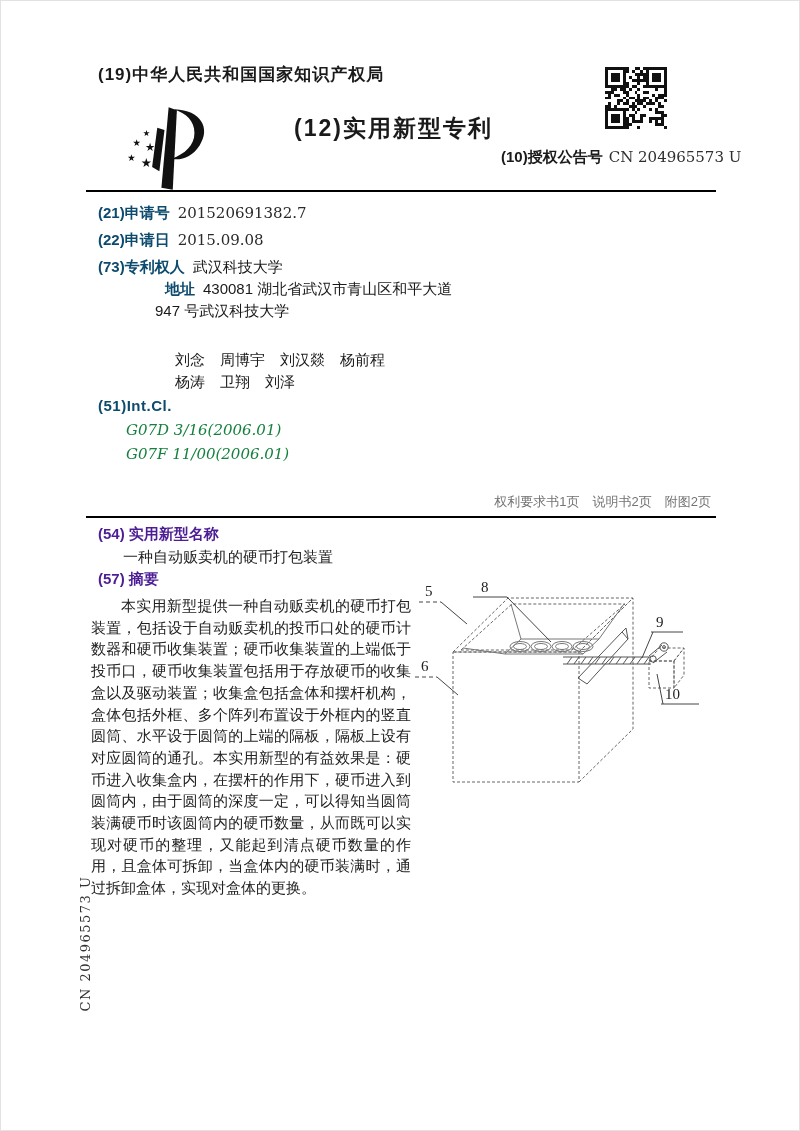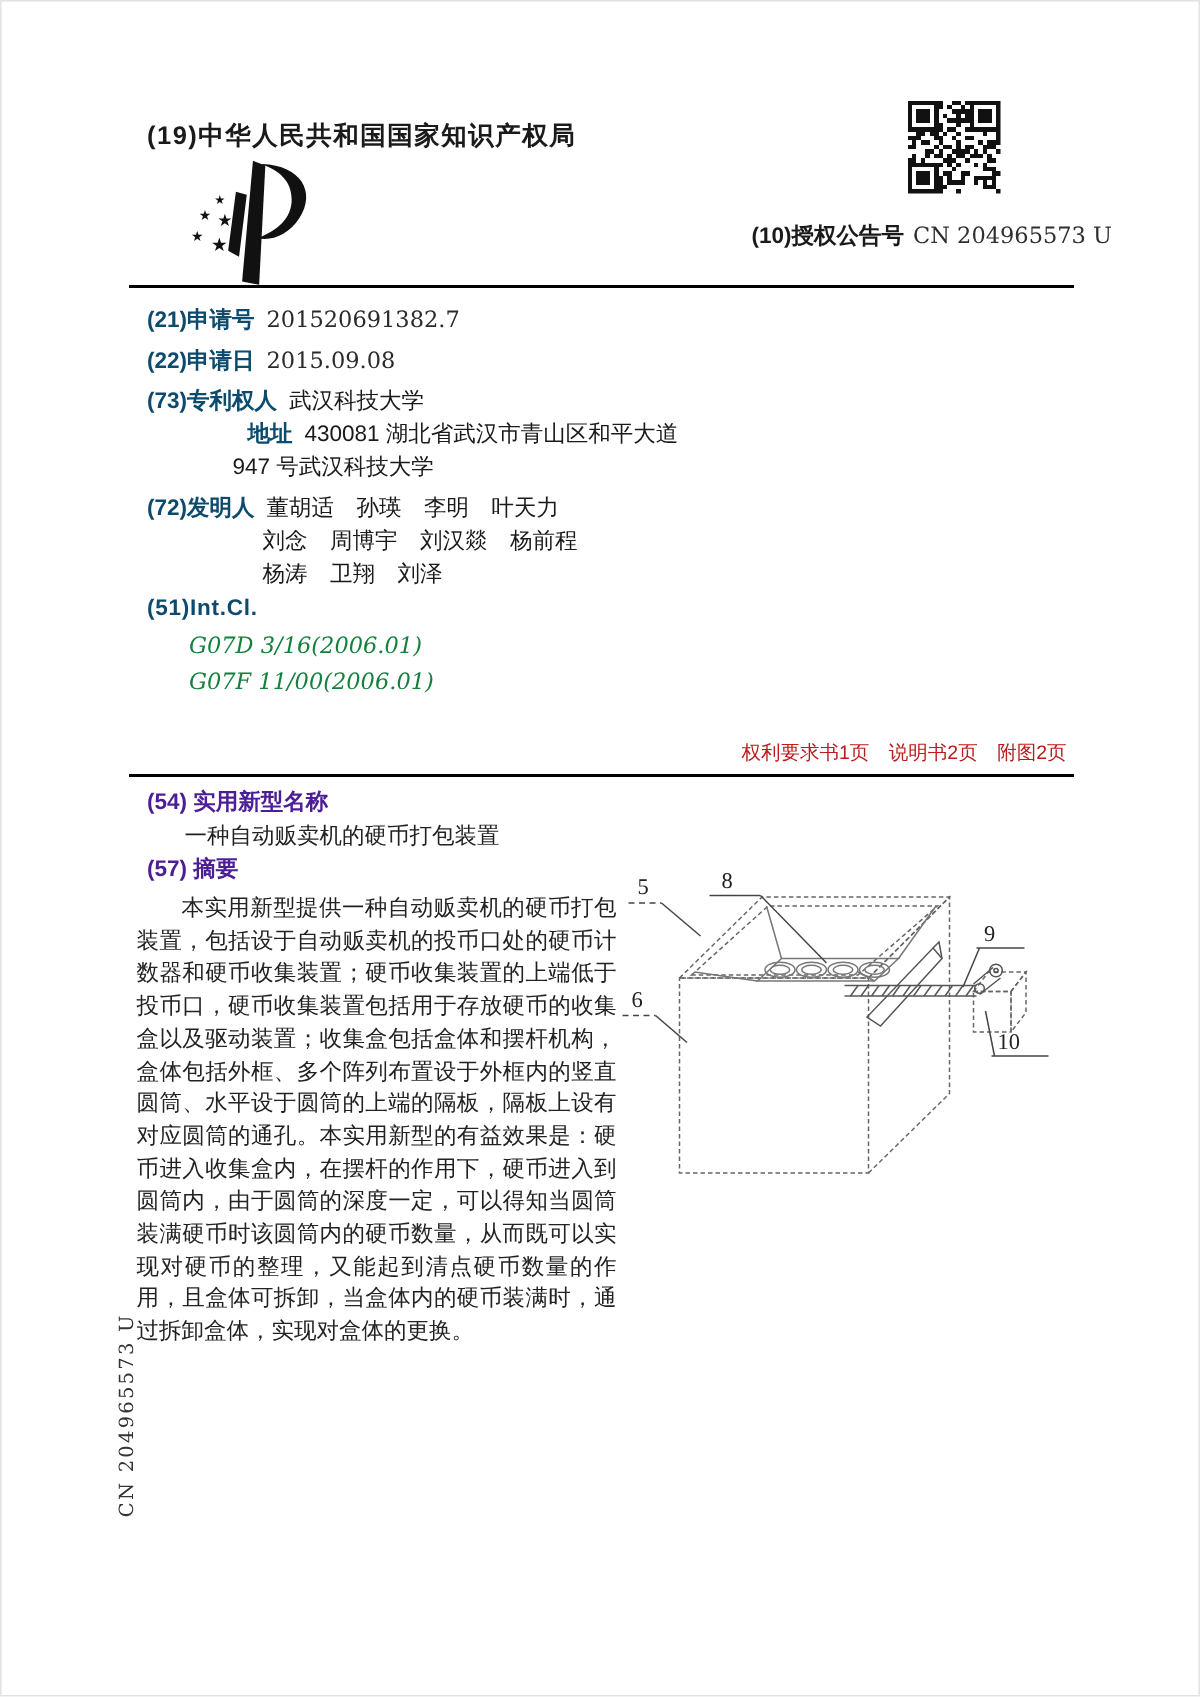--- a/index.html
+++ b/index.html
@@ -7,26 +7,26 @@
     position:relative;width:800px;height:1131px;background:#ffffff;
     font-family:"Liberation Sans",sans-serif;color:#1a1a1a;
     border:1px solid #e2e2e2;box-sizing:border-box;overflow:hidden;
     margin:0 auto;
   }
   .abs{position:absolute;}
   .b{font-weight:bold;}
   .serifv{font-family:"DejaVu Serif",serif;color:#2a2a2a;}
   .row-label{font-weight:bold;font-size:15px;color:#0c4a6e;}
   .row-value{font-size:15px;margin-left:8px;}
-  .office-line{font-size:17px;font-weight:bold;letter-spacing:1px;margin-top:16px;}
+  .office-line{font-size:17px;font-weight:bold;letter-spacing:1px;}
   .doc-type{font-size:23px;font-weight:bold;letter-spacing:2px;}
   .grant-row{font-size:15px;white-space:nowrap;}
   .grant-row .val{font-family:"DejaVu Serif",serif;color:#2f2f2f;margin-left:6px;}
   .hrule{background:#000;height:2px;}
-  .pages-info{font-size:13px;color:#b91c1c;text-align:right;}
+  .pages-info{font-size:13px;color:#737373;text-align:right;}
   .sec-label{font-size:15px;font-weight:bold;color:#4c1d95;}
   .sec-title{font-size:15px;color:#222;}
   .abstract{
     font-size:15px;line-height:21.7px;text-align:justify;color:#222;
     text-indent:2em;width:320px;
   }
   .intcl{font-family:"DejaVu Serif",serif;font-style:italic;font-size:15px;color:#15803d;}
   .side-text{
     font-family:"DejaVu Serif",serif;font-size:13px;letter-spacing:1.5px;color:#333;
     transform:rotate(-90deg);width:130px;text-align:center;white-space:nowrap;
@@ -282,20 +282,21 @@
       <polygon points="38,26 45,28 40,68 33,64" fill="#111"></polygon>
       <path d="M55,8 C80,9 90,26 79,43 C72,54 61,58 52,56 C65,51 74,43 74,31 C74,19 66,12 54,8 Z" fill="#111"></path>
       <text x="24" y="34" font-size="8" fill="#111">★</text>
       <text x="14" y="44" font-size="9" fill="#111">★</text>
       <text x="26" y="48" font-size="11" fill="#111">★</text>
       <text x="9" y="58" font-size="9" fill="#111">★</text>
       <text x="22" y="64" font-size="12" fill="#111">★</text>
     </svg>
   </div>
 
+  <div class="abs doc-type" style="left:293px;top:112px;">(12)实用新型专利</div>
 
   <div class="abs grant-row" style="left:500px;top:147px;">
     <span class="b">(10)授权公告号</span><span class="val">CN 204965573 U</span>
   </div>
 
   <div class="abs hrule" style="left:85px;top:189px;width:630px;"></div>
 
   <div class="abs" style="left:97px;top:203px;">
     <span class="row-label">(21)申请号</span><span class="row-value serifv">201520691382.7</span>
   </div>
@@ -303,23 +304,20 @@
     <span class="row-label">(22)申请日</span><span class="row-value serifv">2015.09.08</span>
   </div>
   <div class="abs" style="left:97px;top:257px;">
     <span class="row-label">(73)专利权人</span><span class="row-value">武汉科技大学</span>
   </div>
   <div class="abs" style="left:124px;top:279px;margin-left:40px;">
     <span class="row-label">地址</span><span class="row-value">430081 湖北省武汉市青山区和平大道</span>
   </div>
   <div class="abs row-value" style="left:146px;top:301px;">947 号武汉科技大学</div>
 
-  <div class="abs" style="left:97px;top:328px;">
-    <span class="row-label">(72)发明人</span><span class="row-value">董胡适　孙瑛　李明　叶天力</span>
-  </div>
   <div class="abs row-value" style="left:166px;top:350px;">刘念　周博宇　刘汉燚　杨前程</div>
   <div class="abs row-value" style="left:166px;top:372px;">杨涛　卫翔　刘泽</div>
 
   <div class="abs row-label" style="left:97px;top:396px;letter-spacing:.5px;">(51)Int.Cl.</div>
   <div class="abs intcl" style="left:125px;top:420px;">G07D 3/16(2006.01)</div>
   <div class="abs intcl" style="left:125px;top:444px;">G07F 11/00(2006.01)</div>
 
   <div class="abs pages-info" style="left:85px;top:492px;width:625px;">权利要求书1页　说明书2页　附图2页</div>
   <div class="abs hrule" style="left:85px;top:515px;width:630px;"></div>
 

